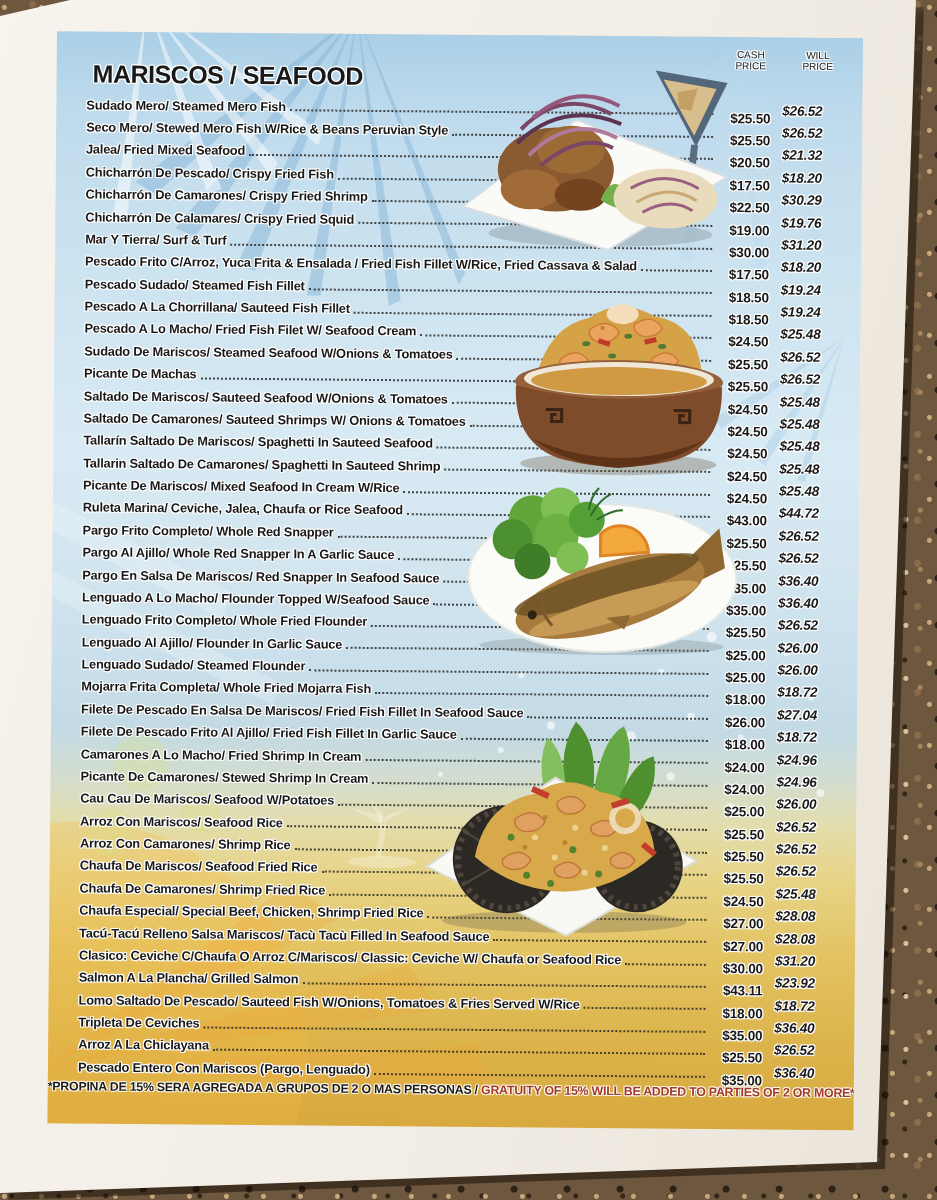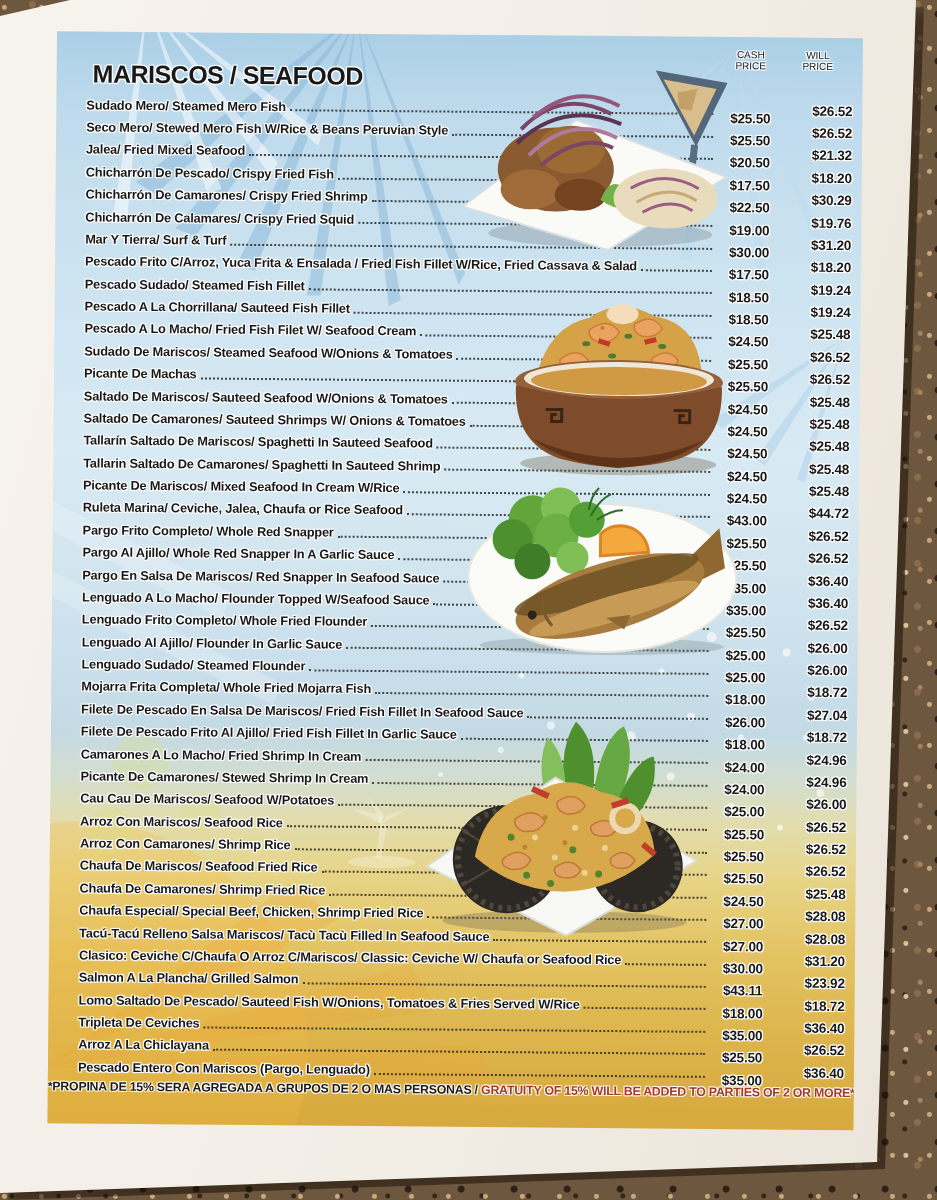--- a/index.html
+++ b/index.html
@@ -54,21 +54,21 @@
   .rows{position:absolute;left:0;top:62px;width:806px;z-index:1;}
   .row{display:flex;align-items:center;height:22.38px;padding:0 10px 0 30px;}
   .row .name{
     font-size:12.8px;font-weight:700;letter-spacing:-0.2px;white-space:nowrap;flex:0 0 auto;
   }
   .row .leader{
     flex:1 1 10px;min-width:8px;height:1px;align-self:flex-end;
     margin:0 5px 6px 4px;border-bottom:2px dotted rgba(42,42,40,.85);
   }
   .row .cash{width:64px;text-align:center;margin-top:16px;}
-  .row .card{width:70px;text-align:right;}
+  .row .card{width:70px;text-align:left;font-style:italic;}
   .price{font-size:13.5px;font-weight:700;letter-spacing:-0.2px;flex:0 0 auto;}
   .photo{position:absolute;z-index:3;}
   .photo-1{left:395px;top:12px;}
   .photo-2{left:440px;top:242px;}
   .photo-3{left:408px;top:440px;}
   .photo-4{left:365px;top:672px;}
   .footer{
     position:absolute;left:0;top:1048px;width:806px;text-align:center;z-index:4;
     font-size:12.3px;font-weight:700;letter-spacing:-0.2px;white-space:nowrap;
   }

